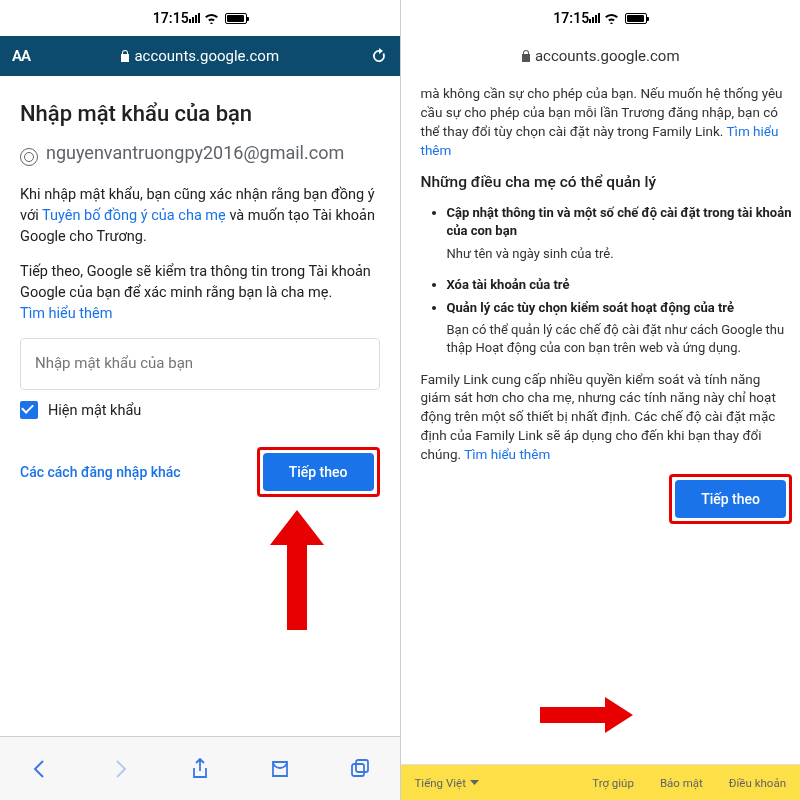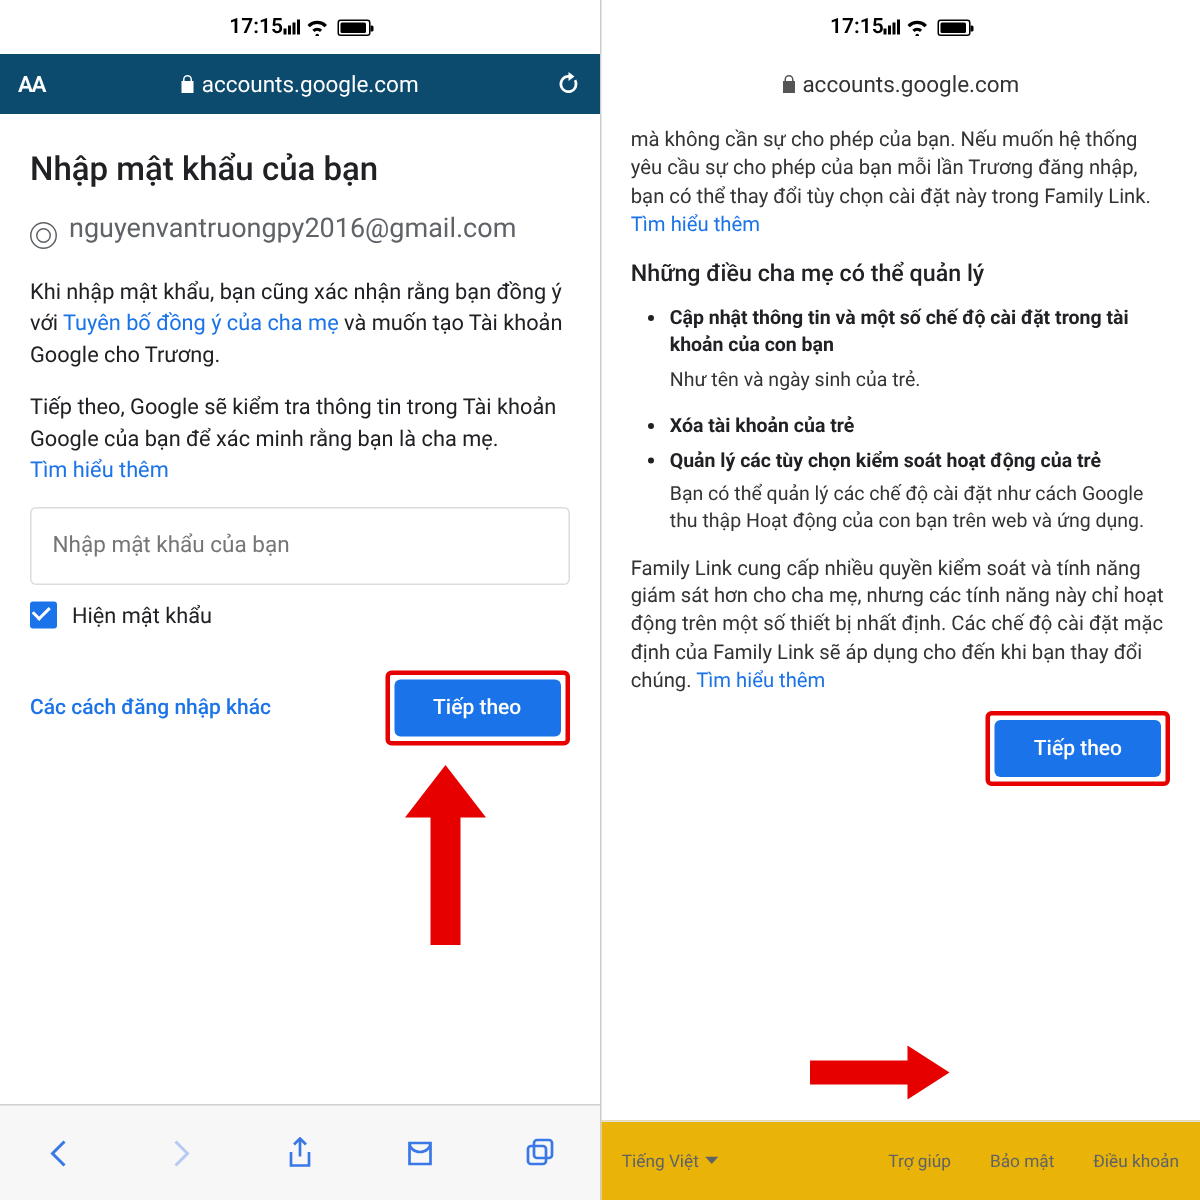--- a/index.html
+++ b/index.html
@@ -16,21 +16,21 @@
 .battery-fill{position:absolute;left:1px;top:1px;bottom:1px;width:85%;background:#000;border-radius:1px}
 .addrbar{height:40px;display:flex;align-items:center;padding:0 12px;gap:8px;color:#5f6368;font-size:15px}
 .addrbar .aa{font-weight:600;letter-spacing:-1px}
 .addrbar .url{flex:1;text-align:center;display:flex;align-items:center;justify-content:center;gap:4px}
 .addrbar-dark{background:#0c4a6e;color:#fff}
 .addrbar-dark .url,.addrbar-dark .aa{color:#fff}
 .addrbar-light{background:#fff}
 .addrbar-light .url{color:#333}
 .lock{width:10px;height:12px}
 .content{flex:1;padding:14px 20px 0 20px;overflow:hidden;color:#202124;font-size:14.5px;line-height:1.45}
-.content-right{padding:8px 20px 0 20px;font-size:13.5px;line-height:1.4}
+.content-right{padding:8px 8px 0 20px;font-size:13.5px;line-height:1.4}
 h1.title{font-size:22px;font-weight:500;margin:8px 0 10px}
 .acct{display:flex;align-items:flex-end;gap:8px;font-size:18px;color:#5f6368;margin-bottom:18px}
 .avatar{width:18px;height:18px;border:1.5px solid #5f6368;border-radius:50%;display:flex;align-items:center;justify-content:center}
 .avatar::after{content:"";width:8px;height:8px;border:1.5px solid #5f6368;border-radius:50%}
 p.para{margin-bottom:14px}
 a.link{color:#1a73e8;text-decoration:none}
 .input{border:1px solid #dadce0;border-radius:4px;padding:14px 14px;font-size:15px;color:#757575;margin:14px 0 10px;background:#fff}
 .check-row{display:flex;align-items:center;gap:10px;margin-bottom:26px}
 .chk{width:18px;height:18px;background:#1a73e8;border-radius:2px;position:relative}
 .chk::after{content:"";position:absolute;left:4px;top:1px;width:5px;height:9px;border:solid #fff;border-width:0 2px 2px 0;transform:rotate(45deg)}
@@ -39,21 +39,21 @@
 .btn-primary{background:#1a73e8;color:#fff;border:none;border-radius:4px;padding:11px 26px;font-size:14px;font-weight:500}
 .hl{border:3px solid #e60000;border-radius:4px;padding:3px}
 .arrow-up{position:absolute;left:270px;top:510px;width:50px;height:120px;pointer-events:none}
 .arrow-up .shaft{position:absolute;left:17px;top:30px;width:20px;height:90px;background:#e60000}
 .arrow-up .head{position:absolute;left:0;top:0;width:0;height:0;border-left:27px solid transparent;border-right:27px solid transparent;border-bottom:35px solid #e60000}
 .arrow-right{position:absolute;left:540px;top:694px;width:100px;height:40px;pointer-events:none}
 .arrow-right .shaft{position:absolute;left:0;top:13px;width:70px;height:16px;background:#e60000}
 .arrow-right .head{position:absolute;left:65px;top:3px;width:0;height:0;border-top:18px solid transparent;border-bottom:18px solid transparent;border-left:28px solid #e60000}
 .bottombar{height:64px;border-top:1px solid #d0d0d0;background:#f7f7f8;display:flex;align-items:center;justify-content:space-around;color:#3b78e7}
 .bottombar svg{width:22px;height:22px}
-.footer-links{height:53px;border-top:1px solid #e0e0e0;background:#eab308;display:flex;align-items:center;padding:0 14px;font-size:11.5px;color:#5f6368;gap:26px}
+.footer-links{height:36px;border-top:1px solid #e0e0e0;background:#fde047;display:flex;align-items:center;padding:0 14px;font-size:11.5px;color:#5f6368;gap:26px}
 .footer-links .lang{display:flex;align-items:center;gap:4px}
 .footer-links .spacer{flex:1}
 h2.subhead{font-size:15.5px;font-weight:500;margin:12px 0 10px;color:#202124}
 ul.bullets{list-style:disc;padding-left:26px;margin:6px 0}
 ul.bullets li{margin-bottom:2px}
 ul.bullets li .bt{font-weight:700;font-size:13px;display:block;margin-bottom:4px}
 ul.bullets li .bd{font-size:13px;color:#333;display:block;margin-bottom:12px}
 .right-para{font-size:13.5px;color:#333;margin-bottom:10px}
 .btn-row-right{display:flex;justify-content:flex-end;margin-top:10px}
 </style>

